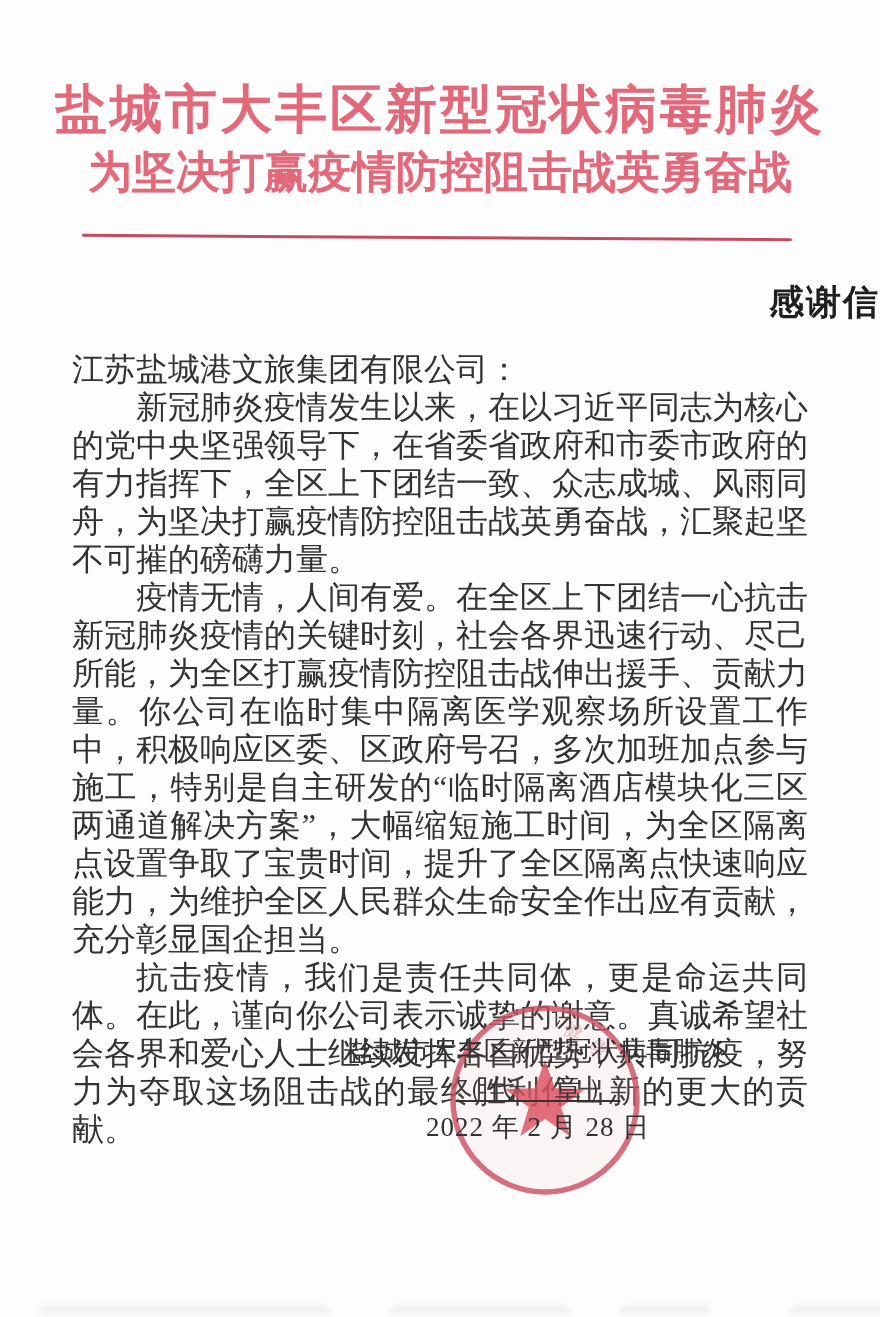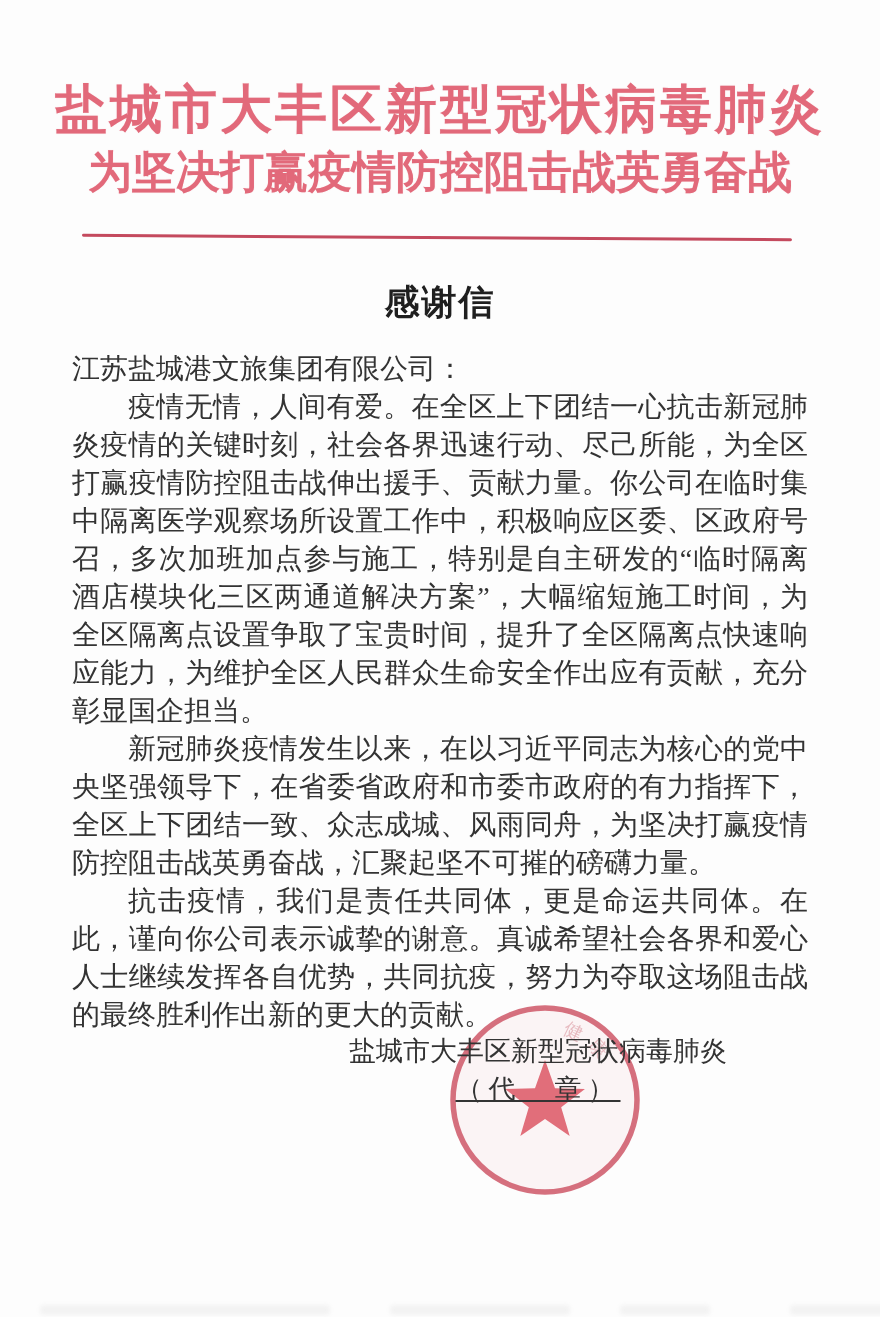--- a/index.html
+++ b/index.html
@@ -36,30 +36,30 @@
     width: 710px;
     height: 3px;
     margin: 34px 0 0 82px;
     background: #c44a5e;
     transform: rotate(0.35deg);
     border-radius: 2px;
   }
   
   .doc-title {
     margin: 40px 0 0 0;
-    text-align: center;
+    text-align: right;
     font-size: 35px;
     font-weight: bold;
     letter-spacing: 2px;
     color: #1f1f1f;
   }
   
   .letter-body {
     margin: 24px 72px 0 72px;
-    font-size: 28px;
+    font-size: 32px;
     line-height: 38px;
     color: #333333;
     text-align: justify;
   }
   .letter-body p { margin: 0; }
   .letter-body p.para { text-indent: 2em; }
   
   .sig-block {
     position: absolute;
     top: 1032px;
@@ -107,28 +107,29 @@
     <div class="h1">盐城市大丰区新型冠状病毒肺炎</div>
     <div class="h2">为坚决打赢疫情防控阻击战英勇奋战</div>
   </header>
 
   <div class="red-rule"></div>
 
   <h1 class="doc-title">感谢信</h1>
 
   <main class="letter-body">
     <p class="salutation">江苏盐城港文旅集团有限公司：</p>
+    <p class="para">新冠肺炎疫情发生以来，在以习近平同志为核心的党中央坚强领导下，在省委省政府和市委市政府的有力指挥下，全区上下团结一致、众志成城、风雨同舟，为坚决打赢疫情防控阻击战英勇奋战，汇聚起坚不可摧的磅礴力量。</p>
     <p class="para">疫情无情，人间有爱。在全区上下团结一心抗击新冠肺炎疫情的关键时刻，社会各界迅速行动、尽己所能，为全区打赢疫情防控阻击战伸出援手、贡献力量。你公司在临时集中隔离医学观察场所设置工作中，积极响应区委、区政府号召，多次加班加点参与施工，特别是自主研发的“临时隔离酒店模块化三区两通道解决方案”，大幅缩短施工时间，为全区隔离点设置争取了宝贵时间，提升了全区隔离点快速响应能力，为维护全区人民群众生命安全作出应有贡献，充分彰显国企担当。</p>
-    <p class="para">新冠肺炎疫情发生以来，在以习近平同志为核心的党中央坚强领导下，在省委省政府和市委市政府的有力指挥下，全区上下团结一致、众志成城、风雨同舟，为坚决打赢疫情防控阻击战英勇奋战，汇聚起坚不可摧的磅礴力量。</p>
     <p class="para">抗击疫情，我们是责任共同体，更是命运共同体。在此，谨向你公司表示诚挚的谢意。真诚希望社会各界和爱心人士继续发挥各自优势，共同抗疫，努力为夺取这场阻击战的最终胜利作出新的更大的贡献。</p>
   </main>
 
   <div class="sig-block">
     <div>盐城市大丰区新型冠状病毒肺炎</div>
     <div class="seal-note">（代　章）</div>
+    <div class="sig-date">2022 年 2 月 28 日</div>
   </div>
 
   <svg class="seal" viewBox="0 0 200 200" xmlns="http://www.w3.org/2000/svg" xmlns:xlink="http://www.w3.org/1999/xlink">
     <defs>
       <path id="seal-arc" d="M 32 100 A 68 68 0 0 1 168 100" fill="none"></path>
     </defs>
     <circle cx="100" cy="100" r="92" fill="rgba(235,170,178,0.10)" stroke="rgba(204,81,98,0.82)" stroke-width="5.5"></circle>
     <path d="M100,60 L109.99,88.25 L139.95,89.02 L116.17,107.25 L124.69,135.98 L100,119 L75.31,135.98 L83.83,107.25 L60.05,89.02 L90.01,88.25 Z" fill="rgba(219,79,94,0.82)"></path>
     <text font-size="19" fill="rgba(207,118,128,0.45)" letter-spacing="8" font-family="Liberation Serif, DejaVu Serif, serif">
       <textPath href="#seal-arc" xlink:href="#seal-arc" startOffset="58%">健康</textPath>

